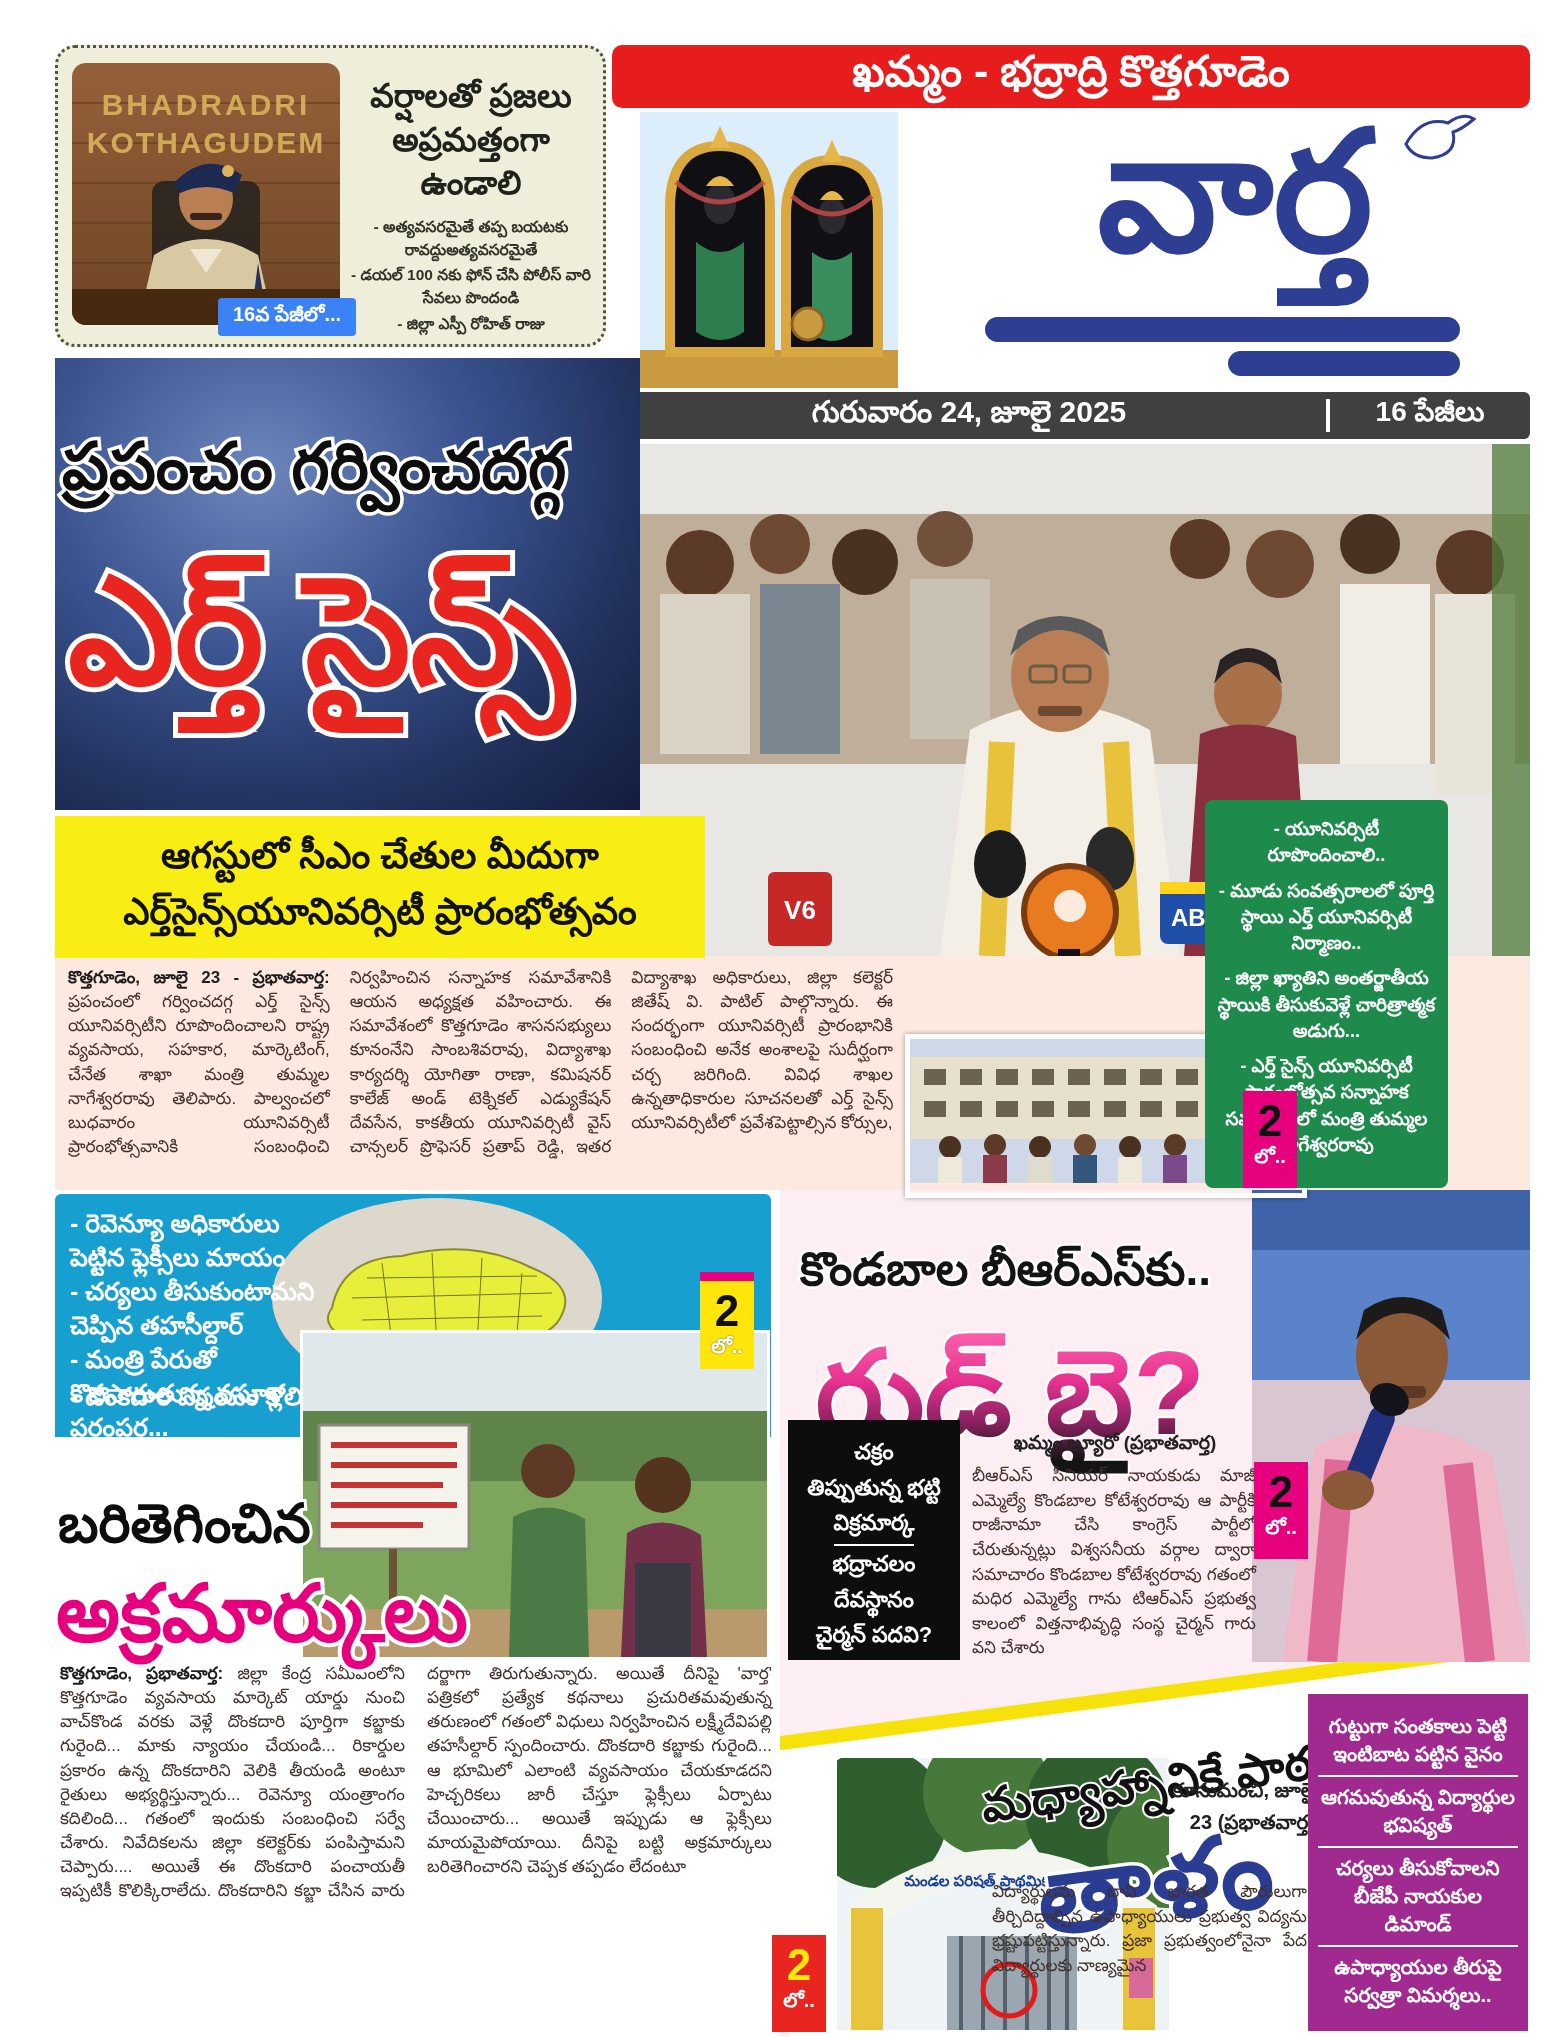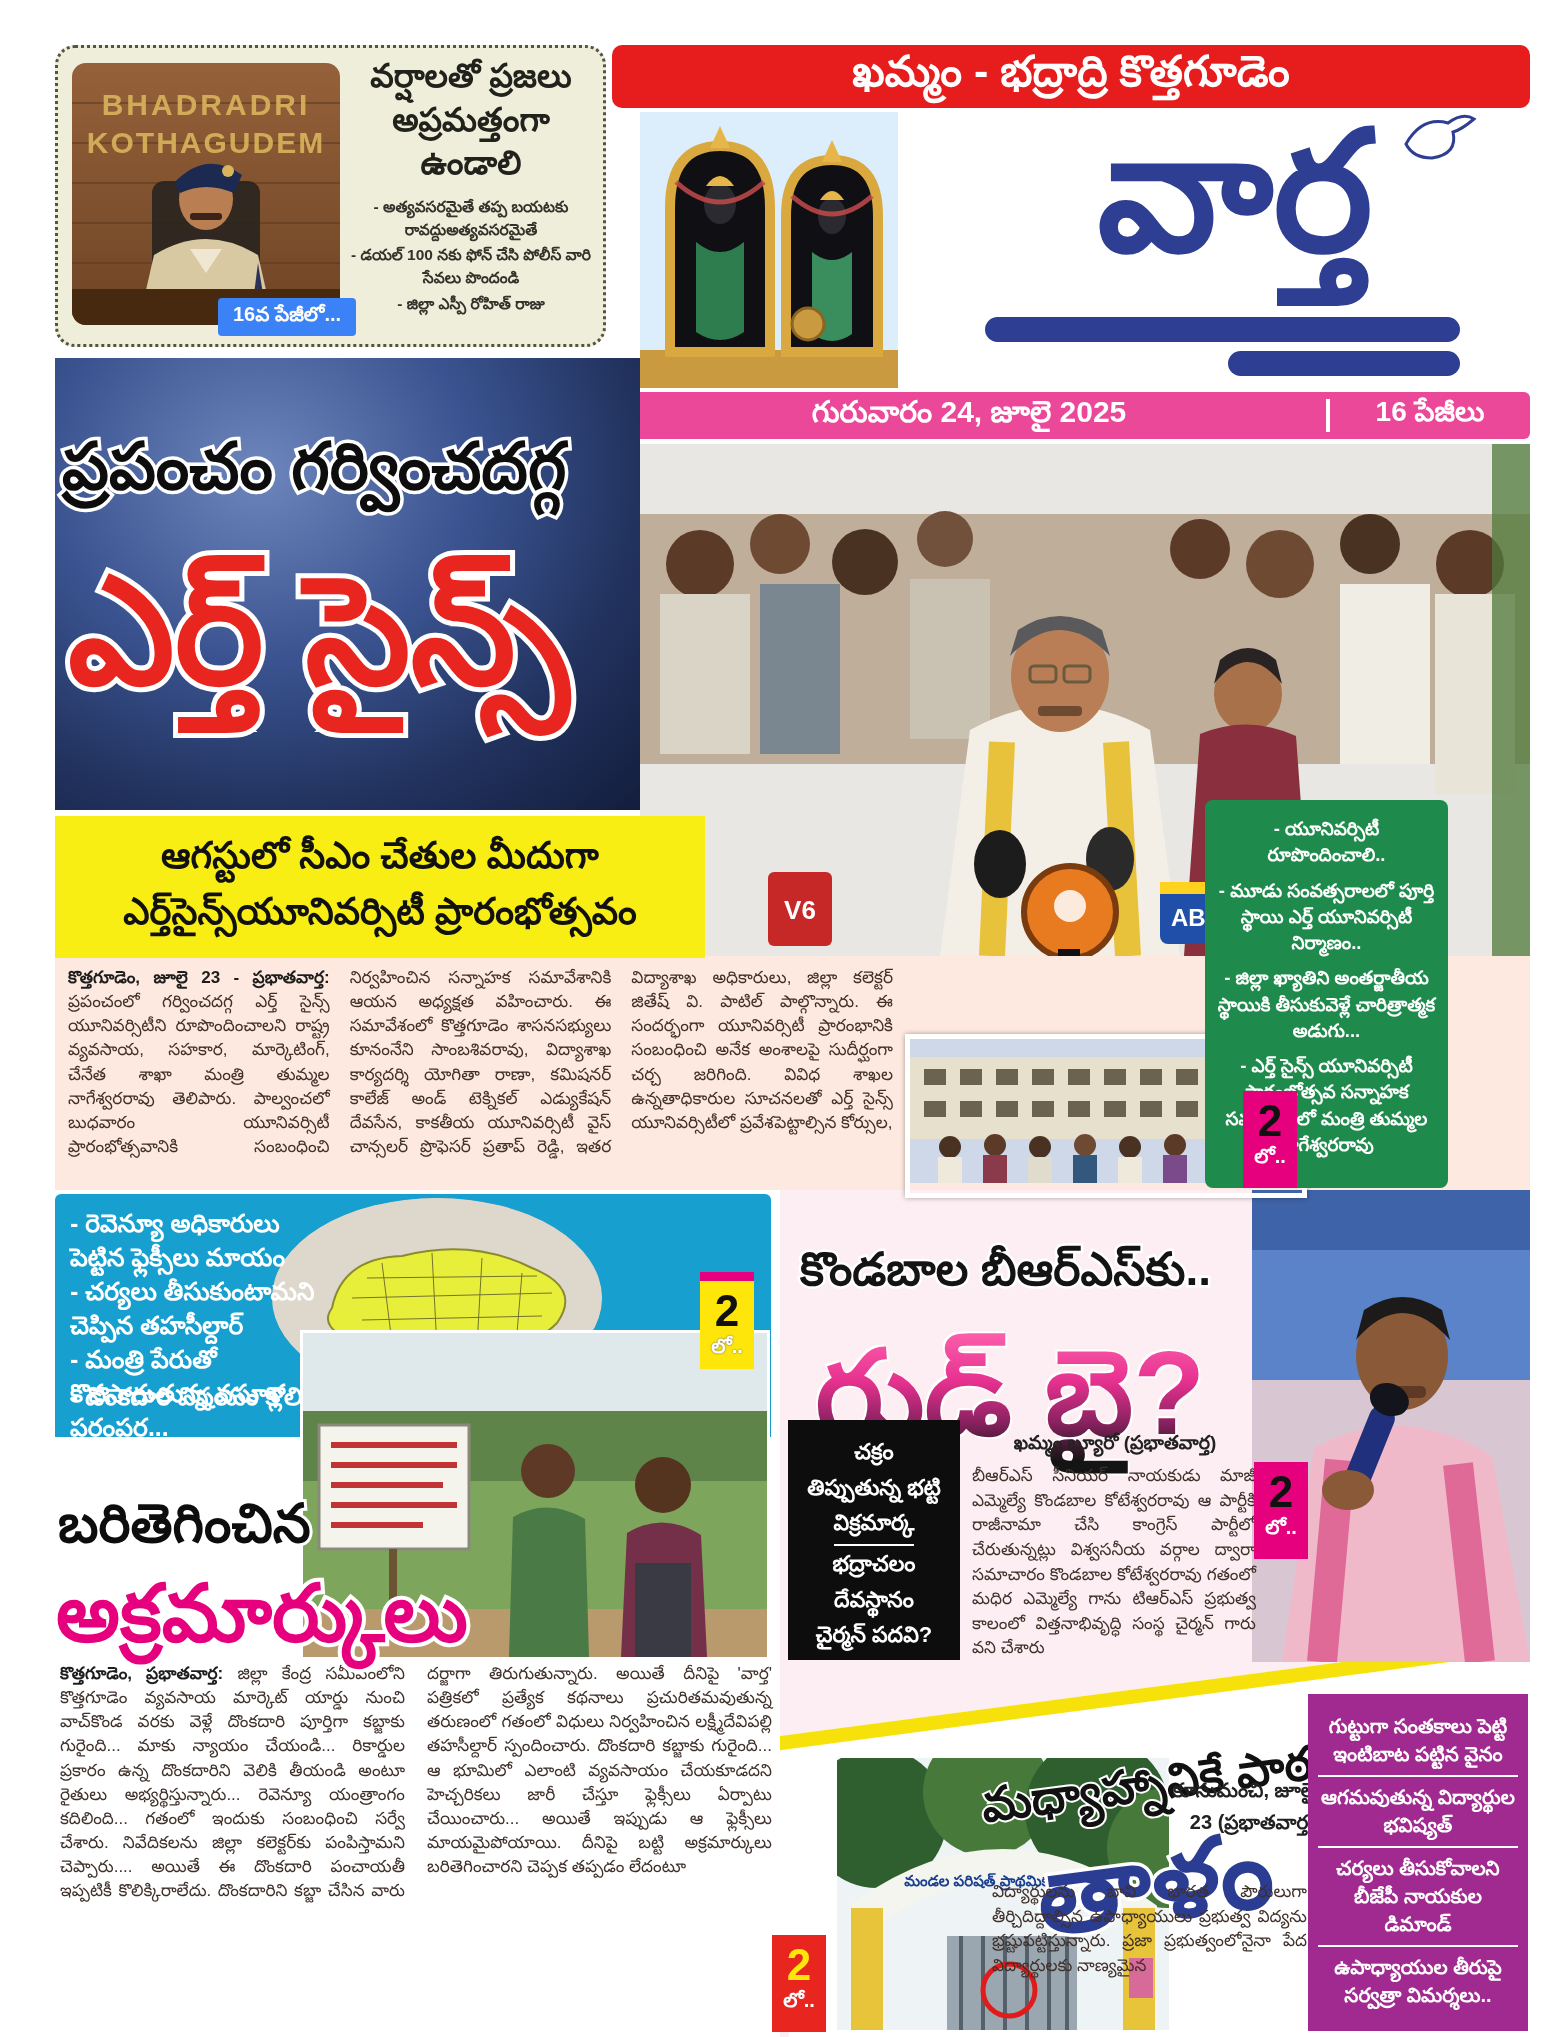--- a/index.html
+++ b/index.html
@@ -5,34 +5,34 @@
   html,body{margin:0;padding:0;background:#888;}
   .page{position:relative;width:1565px;height:2037px;background:#ffffff;overflow:hidden;
         font-family:"Liberation Sans","DejaVu Sans",sans-serif;}
   .abs{position:absolute;}
 
   
   .tlbox{left:55px;top:45px;width:545px;height:296px;background:#eeeeda;border:3px dotted #55543f;border-radius:20px;}
   .tl-photo{position:absolute;left:14px;top:15px;width:268px;height:262px;border-radius:14px;overflow:hidden;}
   .tl-badge{position:absolute;left:160px;top:250px;width:138px;height:38px;background:#3b82f6;color:#fff;
             font-size:20px;font-weight:bold;display:flex;align-items:center;justify-content:center;border-radius:4px;}
-  .tl-right{position:absolute;left:292px;top:6px;width:242px;text-align:center;}
+  .tl-right{position:absolute;left:292px;top:26px;width:242px;text-align:center;}
   .tl-head{font-size:33px;font-weight:900;color:#22221c;line-height:1.32;margin:0 0 10px 0;}
   .tl-pt{font-size:15.5px;font-weight:bold;color:#33322a;line-height:1.5;margin:2px 0;}
 
   
   .regionbar{left:612px;top:45px;width:918px;height:63px;background:#e71c1d;border-radius:10px;color:#fff;
              display:flex;align-items:center;justify-content:center;font-size:43px;font-weight:900;}
   .deity{left:640px;top:112px;width:258px;height:276px;}
   .logo{left:940px;top:108px;width:590px;height:280px;}
   .logo-word{position:absolute;left:0;top:-16px;width:100%;text-align:center;font-size:168px;font-weight:900;color:#2e3e92;line-height:1.2;}
   .logo-bar1{position:absolute;left:45px;bottom:46px;width:475px;height:25px;background:#2e3e92;border-radius:13px;}
   .logo-bar2{position:absolute;left:288px;bottom:12px;width:232px;height:25px;background:#2e3e92;border-radius:13px;}
   .dove{position:absolute;right:52px;top:2px;}
-  .datebar{left:612px;top:392px;width:918px;height:47px;background:#ec4899;border-radius:6px;color:#fff;display:flex;align-items:center;}
+  .datebar{left:612px;top:392px;width:918px;height:47px;background:#404040;border-radius:6px;color:#fff;display:flex;align-items:center;}
   .db-date{flex:1;text-align:center;font-size:30px;font-weight:900;}
   .db-pages{width:200px;text-align:center;font-size:28px;font-weight:900;border-left:4px solid #fff;height:70%;
             display:flex;align-items:center;justify-content:center;}
 
   
   .earth{left:55px;top:358px;width:585px;height:452px;
          background:radial-gradient(ellipse at 35% 25%,#6d86bc 0%,#3a5390 40%,#22335f 70%,#131d3d 100%);}
   .leadphoto{left:640px;top:444px;width:890px;height:512px;}
   .kicker{left:62px;top:362px;width:1000px;font-size:66px;font-weight:900;color:#0d0d0d;white-space:nowrap;
           -webkit-text-stroke:7px #fff;paint-order:stroke fill;z-index:3;}

